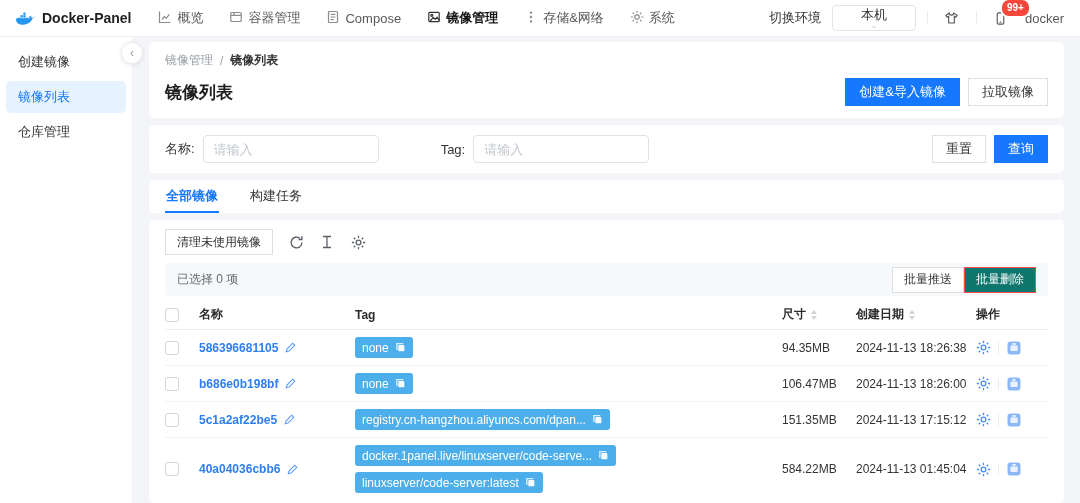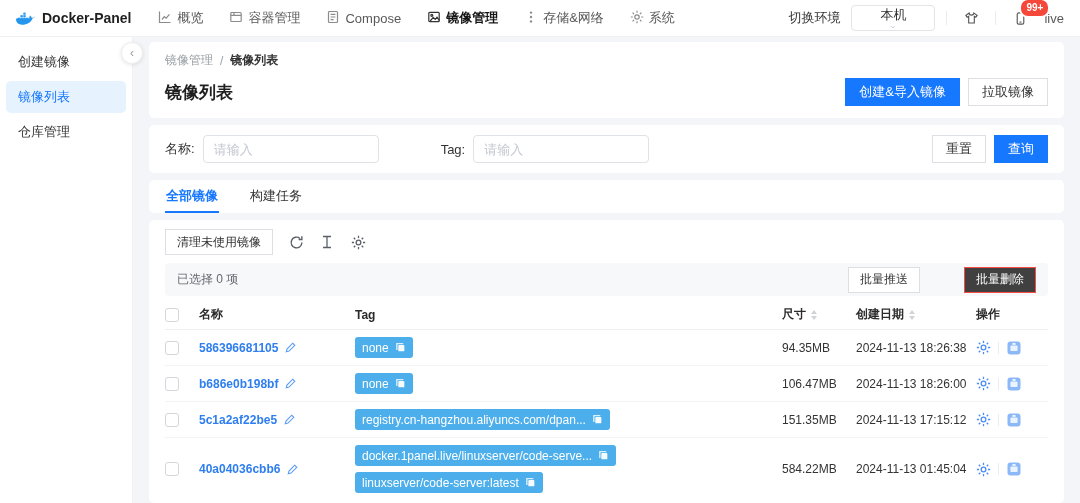--- a/index.html
+++ b/index.html
@@ -50,21 +50,21 @@
   .head-card { padding:10px 16px 12px; }
   .breadcrumb { font-size:12px; color:#9aa0a6; display:flex; gap:7px; align-items:center; }
   .breadcrumb .current { color:#333; font-weight:bold; }
   .title-row { display:flex; align-items:center; margin-top:9px; }
   .page-title { font-size:17px; font-weight:bold; color:#1f1f1f; }
   .title-actions { margin-left:auto; display:flex; gap:8px; }
   .btn { height:28px; padding:0 13px; border-radius:0; border:1px solid #dcdfe3;
     background:#fff; font-size:13px; color:#333; display:inline-flex; align-items:center;
     cursor:pointer; white-space:nowrap; }
   .btn-primary { background:#1677ff; border-color:#1677ff; color:#fff; }
-  .btn-danger { background:#404040; border-color:#fb4b45; color:#fff;margin-left:44px; }
+  .btn-danger { background:#0f766e; border-color:#fb4b45; color:#fff; }
   .btn-sm { height:26px; padding:0 11px; font-size:12px; }
   
   .filter-card { padding:10px 16px; display:flex; align-items:center; }
   .filter-group { display:flex; align-items:center; gap:8px; }
   .filter-group + .filter-group { margin-left:62px; }
   .f-label { color:#333; white-space:nowrap; }
   .input { width:176px; height:28px; border:1px solid #dfe2e6; border-radius:4px;
     padding:0 10px; font-size:13px; color:#333; outline:none;
     font-family:"Liberation Sans","DejaVu Sans",sans-serif; }
   .input::placeholder { color:#c3c8cf; }
@@ -194,21 +194,21 @@
         </svg>
     </span>
     <span class="vdiv"></span>
     <span class="icon-btn bell-wrap">
       <svg width="15" height="15" viewBox="0 0 16 16" fill="none" stroke="#555" stroke-width="1.2">
           <rect x="4.5" y="2" width="7" height="12" rx="1.6"></rect>
           <path d="M7 11.8h2"></path>
         </svg>
       <span class="badge">99+</span>
     </span>
-    <span class="username">live</span>
+    <span class="username">docker</span>
   </div>
 </header>
 
 <div class="shell">
   <aside class="sidebar">
     <div>
         <div class="side-item">
           <span>创建镜像</span>
         </div>
         <div class="side-item active">

